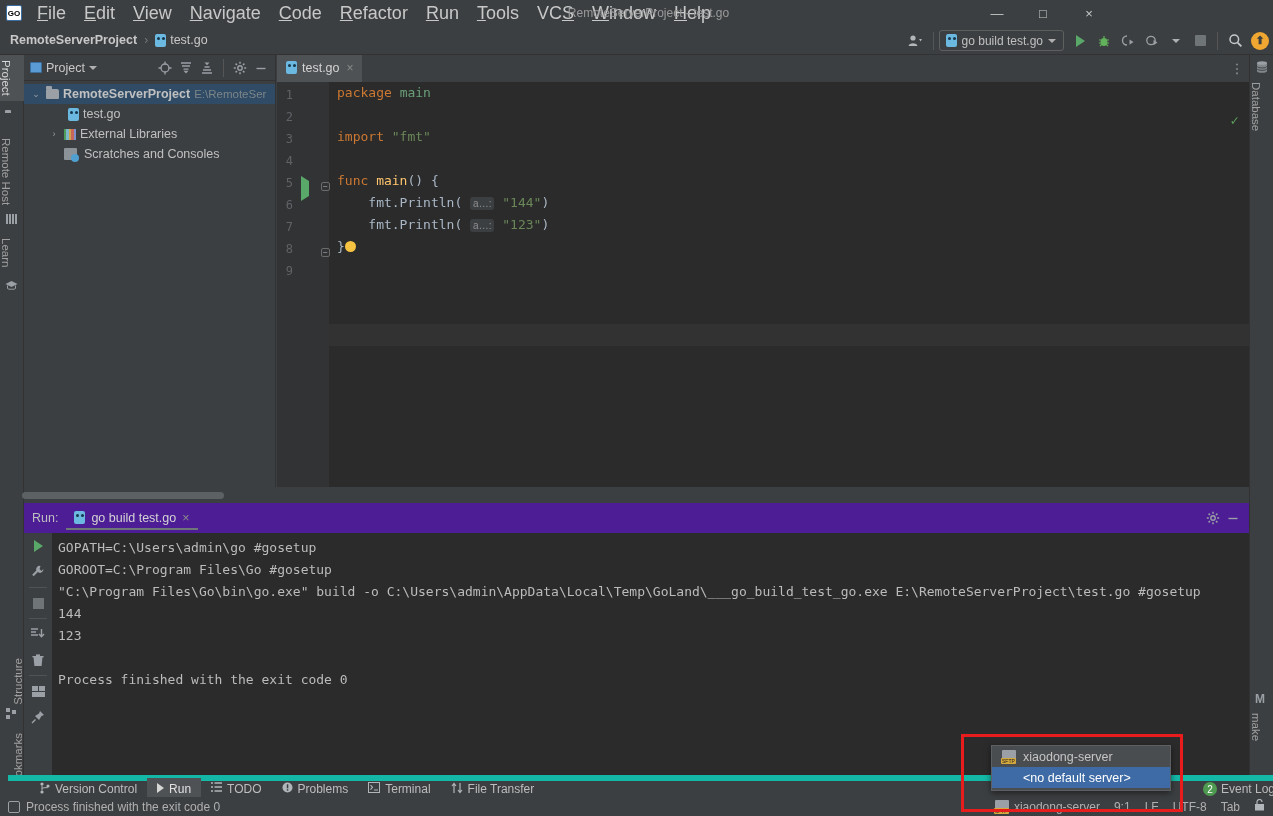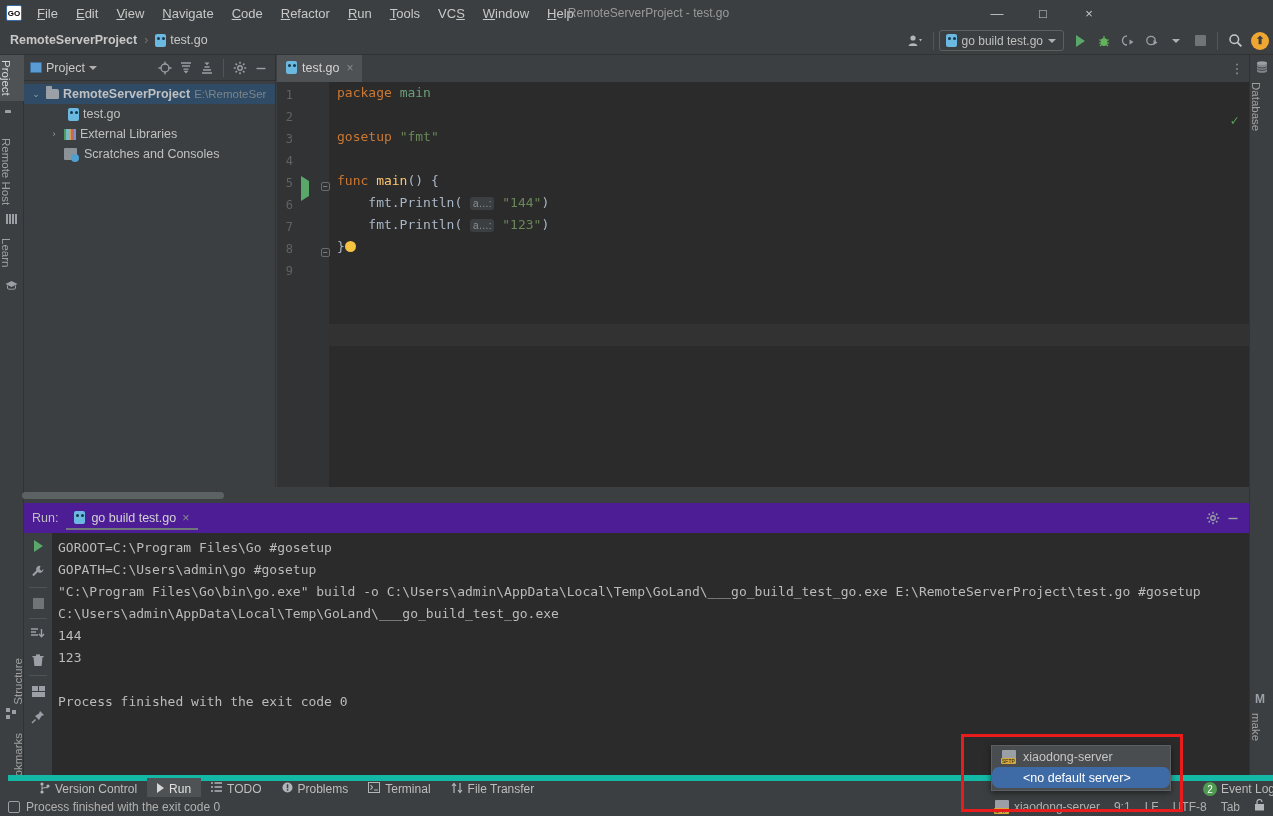--- a/index.html
+++ b/index.html
@@ -20,21 +20,21 @@
   }
   .go-logo {
     width: 16px; height: 16px; margin-left: 6px; margin-right: 6px;
     background: #ffffff; border: 1px solid #3a6ea5; border-radius: 2px;
     color: #000; font-size: 8px; font-weight: bold;
     display: flex; align-items: center; justify-content: center;
     font-family: "Liberation Sans", sans-serif;
   }
   .menu { display: flex; align-items: center; gap: 0px; }
   .menu-item {
-    padding: 4px 9px; color: #c8c8c8; font-size: 13px; cursor: default;
+    padding: 4px 9px; color: #c8c8c8; font-size: 18px; cursor: default;
     white-space: nowrap;
   }
   .menu-item u { text-decoration: underline; }
   .win-title {
     position: absolute; left: 0; top: 0; width: 1273px; height: 26px;
     display: flex; align-items: center; justify-content: center;
     color: #9a9a9a; font-size: 12px; pointer-events: none; padding-left: 24px;
   }
   .wctl { position: absolute; top: 0; height: 26px; display: flex; align-items: center; }
   .wbtn {
@@ -320,21 +320,21 @@
   }
   .popup {
     position: absolute; left: 991px; top: 745px; width: 180px; height: 46px;
     background: #4a4d4f; border: 1px solid #5c6063; z-index: 35;
     box-shadow: 0 2px 6px rgba(0,0,0,0.5);
   }
   .popup-item {
     height: 21px; display: flex; align-items: center; gap: 7px;
     padding-left: 10px; color: #c5c5c5; font-size: 12.5px;
   }
-  .popup-item.sel { background: #3e6ba5; color: #ffffff; border-radius: 7px; }
+  .popup-item.sel { background: #3e6ba5; color: #ffffff; }
 
   .watermark {
     position: absolute; left: 1070px; top: 786px; z-index: 45;
     color: #cfcfcf; font-size: 19px; opacity: 0.85;
     font-family: "Liberation Sans", sans-serif; white-space: nowrap;
     transform: translateX(-50%);
   }
 </style>
 </head>
 <body>
@@ -577,21 +577,21 @@
         <div class="lnum" style="top:160px;">8</div>
         <div class="lnum" style="top:182px;">9</div>
         <div class="gmark" style="left:24px;top:99px;"><span class="run-tri"></span></div>
         <div class="gmark fold-minus" style="left:44px;top:100px;">−</div>
         <div class="gmark fold-minus" style="left:44px;top:166px;">−</div>
       </div>
 
       <div class="code-lines">
         <div class="cline"><span class="kw">package</span> <span class="pkg">main</span></div>
         <div class="cline"></div>
-        <div class="cline"><span class="kw">gosetup</span> <span class="str">"fmt"</span></div>
+        <div class="cline"><span class="kw">import</span> <span class="str">"fmt"</span></div>
         <div class="cline"></div>
         <div class="cline"><span class="kw">func</span> <span class="fn">main</span><span class="id">() {</span></div>
         <div class="cline">    <span class="id">fmt</span><span class="id">.Println(</span> <span class="hint">a…:</span> <span class="str">"144"</span><span class="id">)</span></div>
         <div class="cline">    <span class="id">fmt</span><span class="id">.Println(</span> <span class="hint">a…:</span> <span class="str">"123"</span><span class="id">)</span></div>
         <div class="cline"><span class="id">}</span><span class="bulb"></span></div>
         <div class="cline"></div>
       </div>
       <div class="check-ok">✓</div>
     </div>
   </div>
@@ -657,24 +657,23 @@
         </div>
         <div class="rg">
           <svg width="14" height="14" viewBox="0 0 14 14">
               <path d="M9 1 L13 5 L10.5 6 L8 10 L4 6 L8 3.5 Z" fill="#9aa0a6"></path>
               <path d="M4.5 9.5 L1 13" stroke="#9aa0a6" stroke-width="1.4"></path>
             </svg>
         </div>
       </div>
 
       <div class="console">
+        <div class="coline">GOPATH=C:\Users\admin\go #gosetup</div>
         <div class="coline">GOROOT=C:\Program Files\Go #gosetup</div>
-        <div class="coline">GOPATH=C:\Users\admin\go #gosetup</div>
         <div class="coline">"C:\Program Files\Go\bin\go.exe" build -o C:\Users\admin\AppData\Local\Temp\GoLand\___go_build_test_go.exe E:\RemoteServerProject\test.go #gosetup</div>
-        <div class="coline">C:\Users\admin\AppData\Local\Temp\GoLand\___go_build_test_go.exe</div>
         <div class="coline">144</div>
         <div class="coline">123</div>
         <div class="coline"></div>
         <div class="coline">Process finished with the exit code 0</div>
       </div>
     </div>
   </div>
 
   <div class="bottombar">
     <div style="width:22px;"></div>

